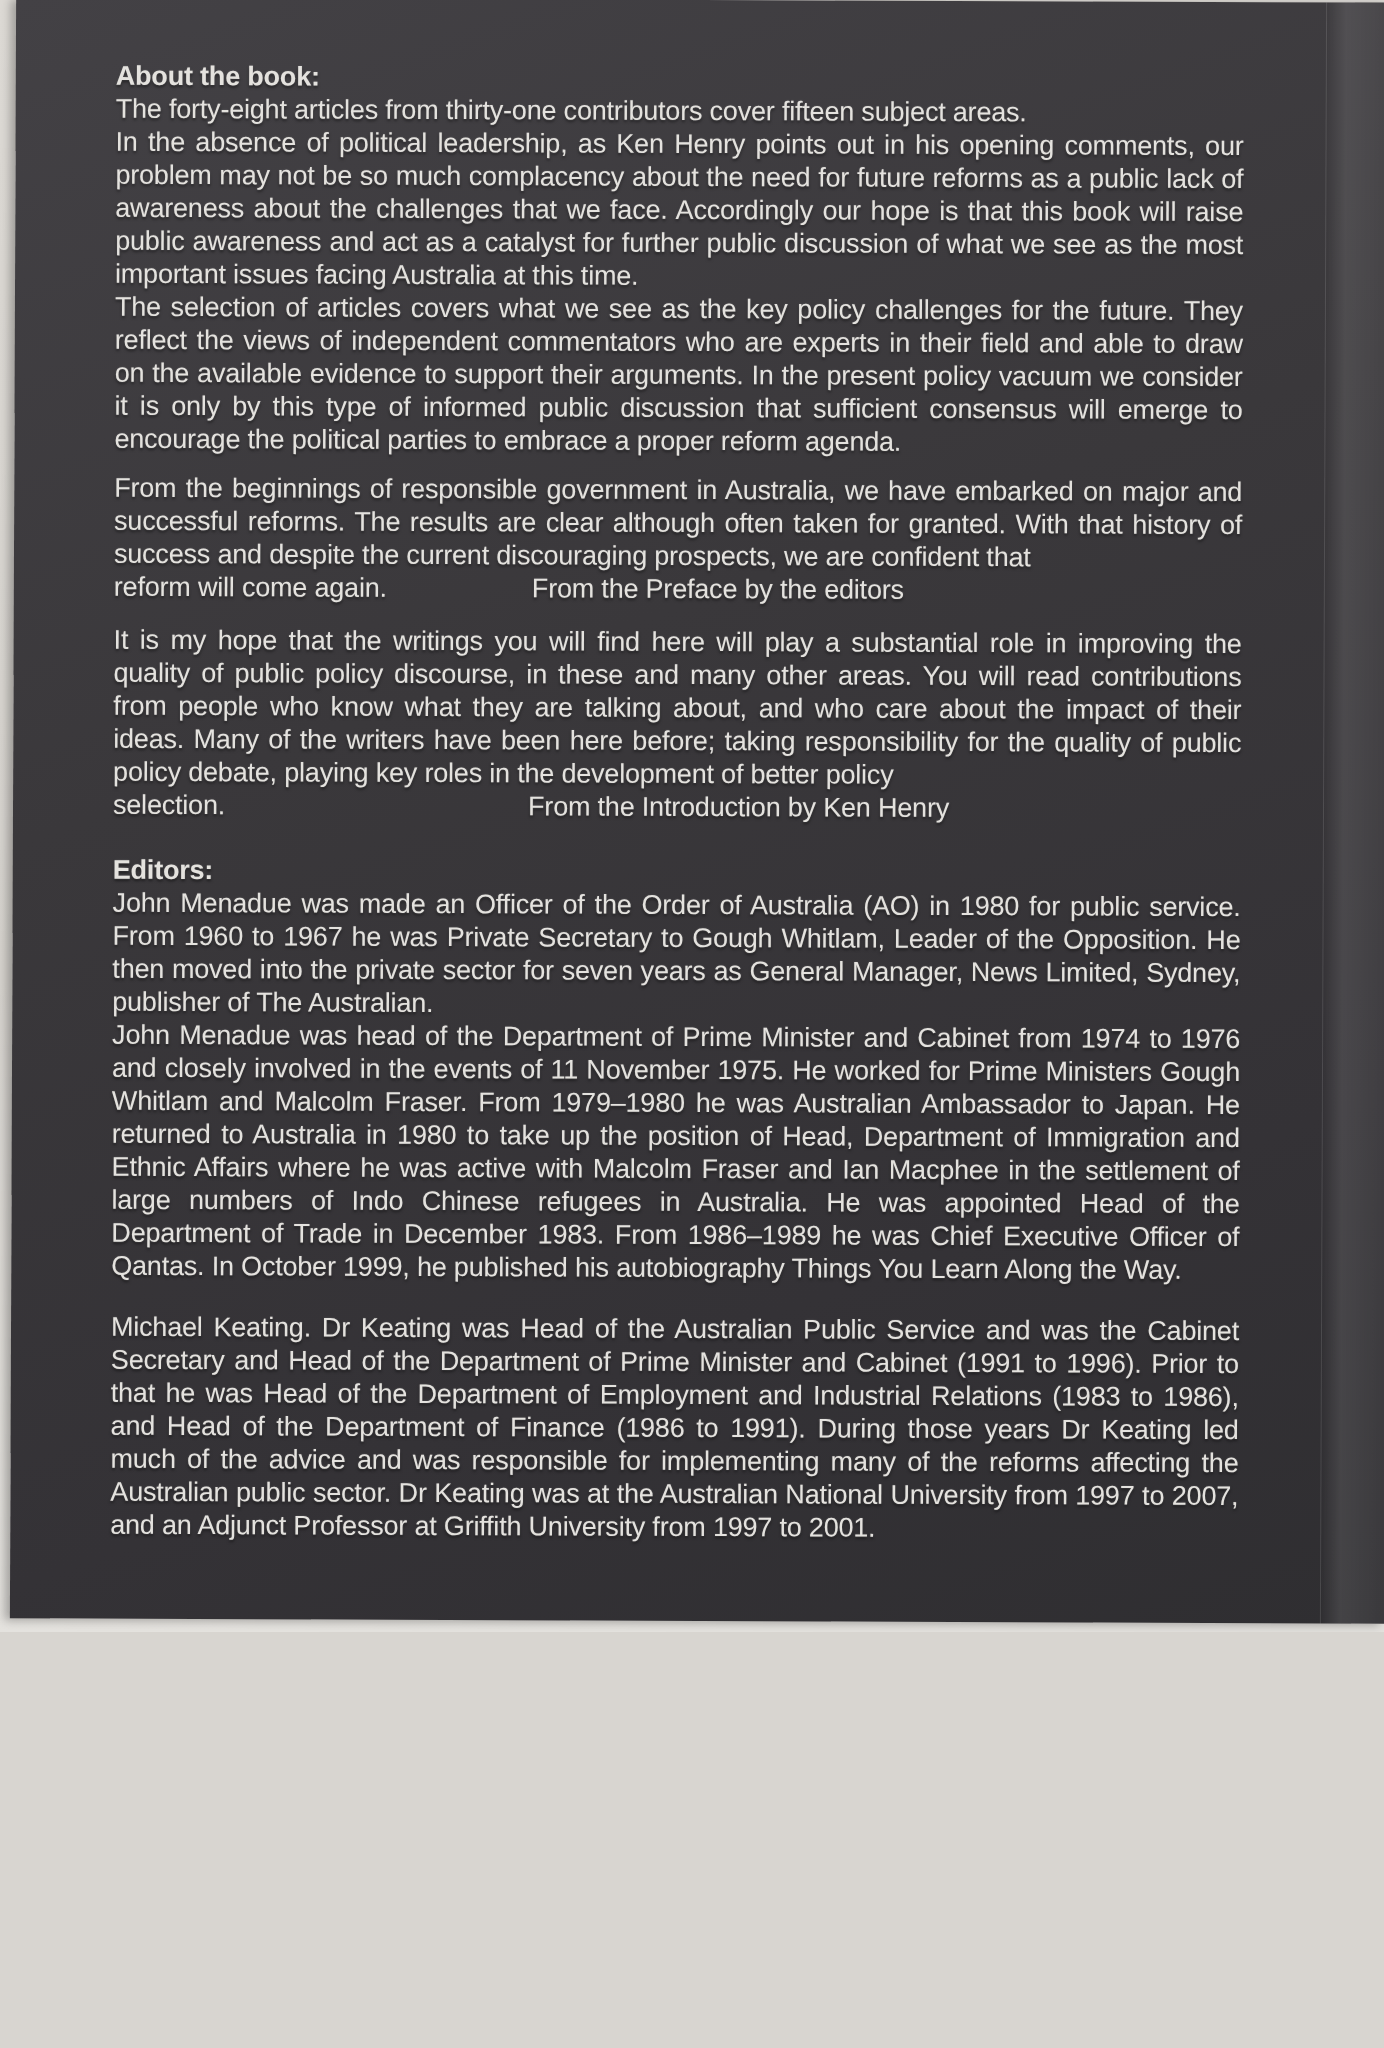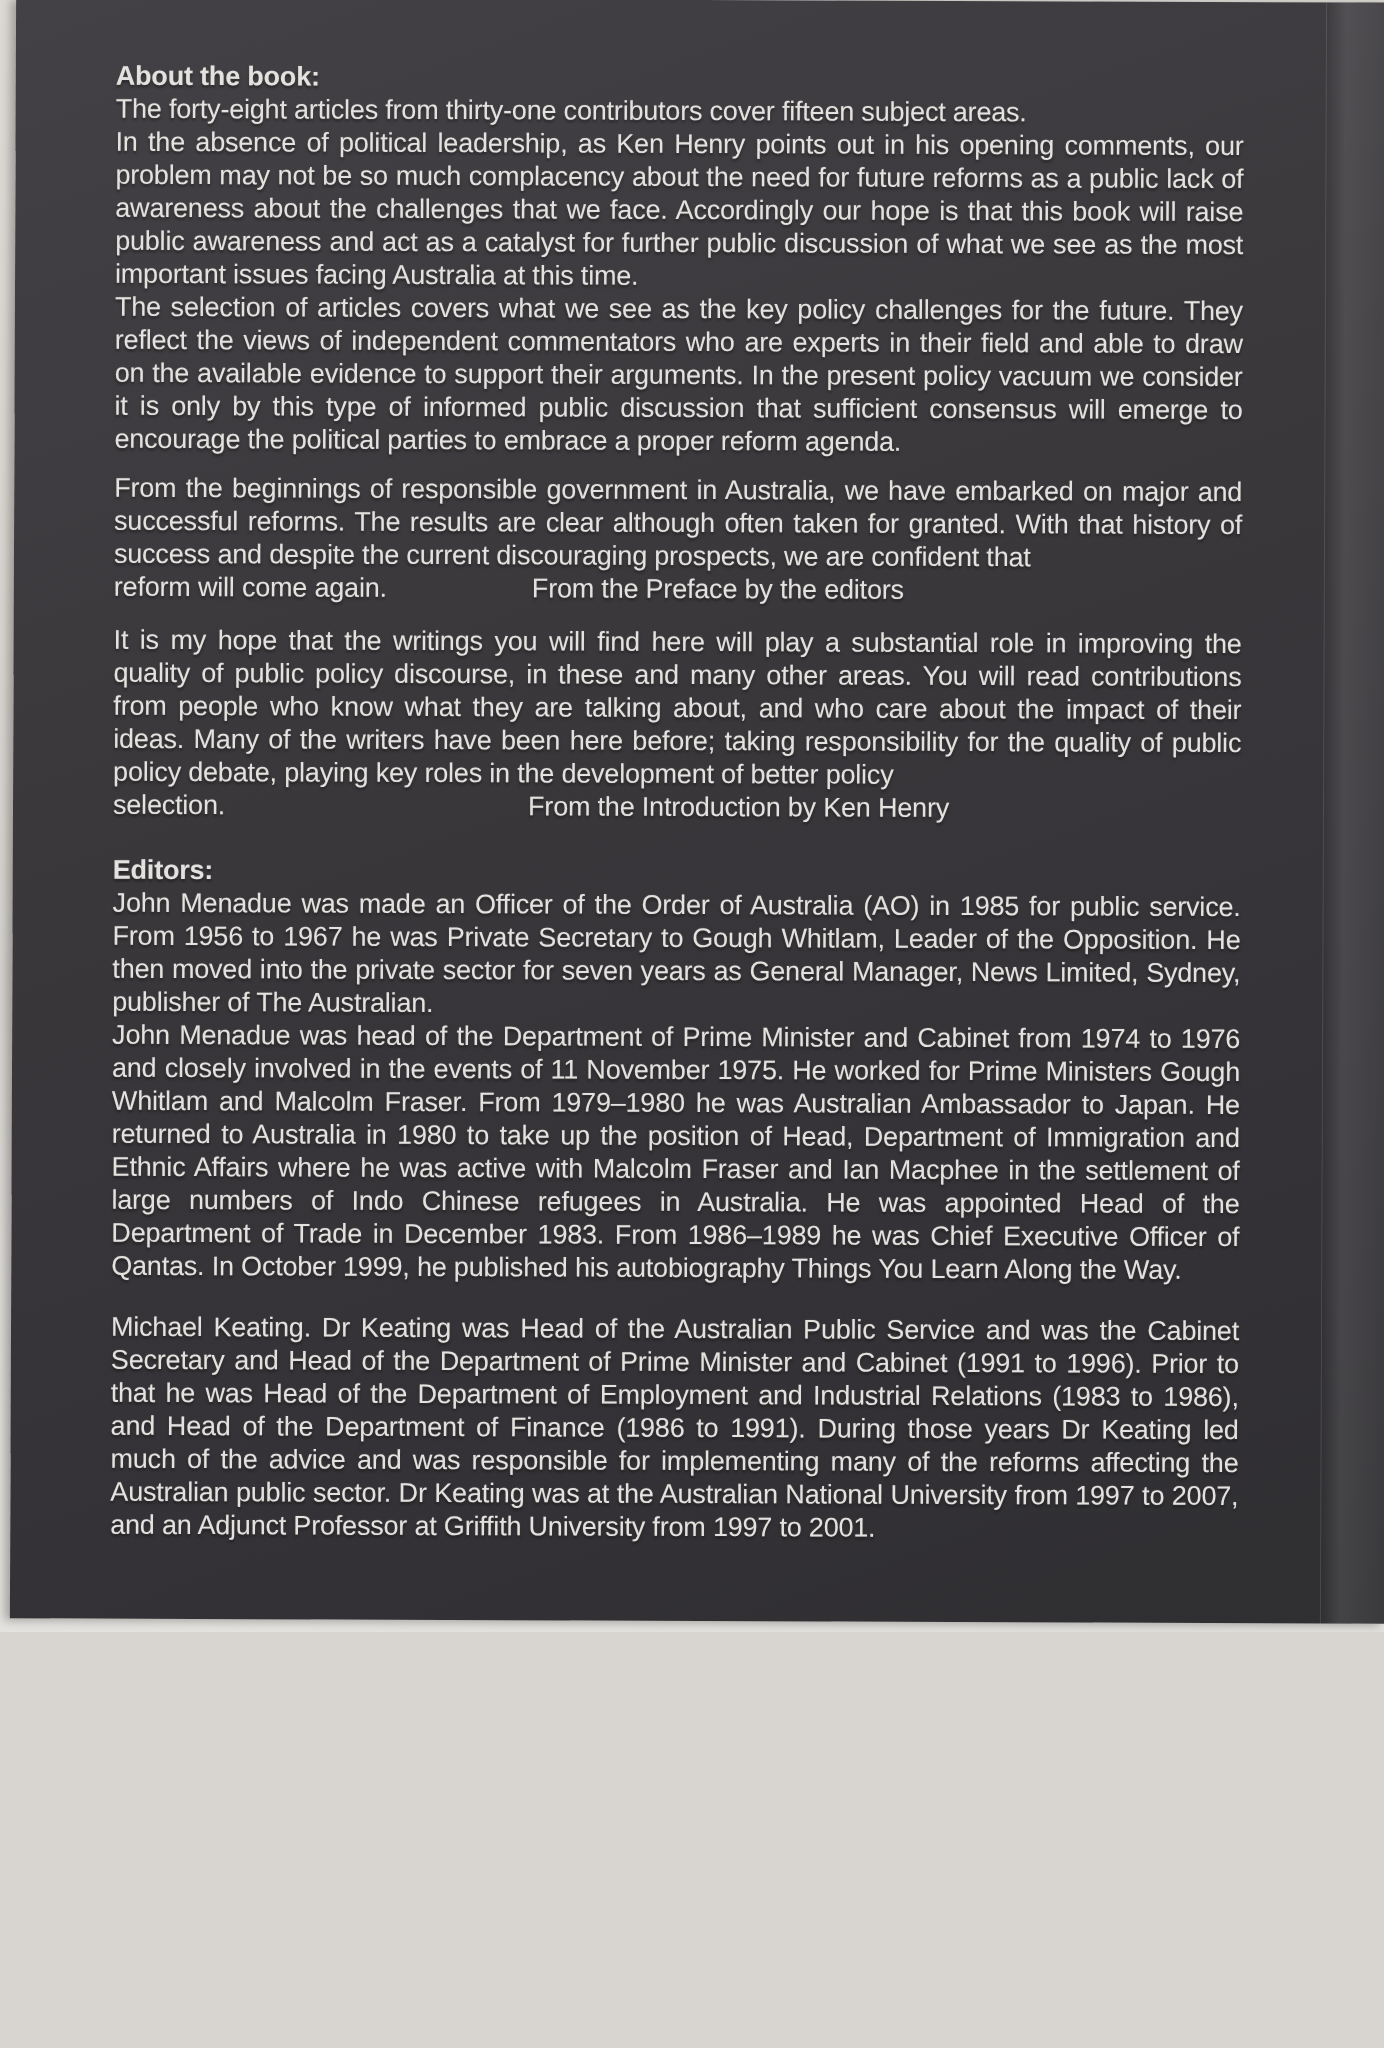--- a/index.html
+++ b/index.html
@@ -124,21 +124,21 @@
       <div class="blk-intro">
         <p class="para">It is my hope that the writings you will find here will play a substantial role in improving the quality of public policy discourse, in these and many other areas. You will read contributions from people who know what they are talking about, and who care about the impact of their ideas. Many of the writers have been here before; taking responsibility for the quality of public policy debate, playing key roles in the development of better policy</p>
         <div class="tail-line">
           <span>selection.</span>
           <span class="attribution attr-intro">From the Introduction by Ken Henry</span>
         </div>
       </div>
 
       <div class="h blk-editors">Editors:</div>
 
-      <p class="para"><span class="lead-name">John Menadue</span><span> was made an Officer of the Order of Australia (AO) in 1985 for public service. From 1956 to 1967 he was Private Secretary to Gough Whitlam, Leader of the Opposition. He then moved into the private sector for seven years as General Manager, News Limited, Sydney, publisher of The Australian.</span></p>
+      <p class="para"><span class="lead-name">John Menadue</span><span> was made an Officer of the Order of Australia (AO) in 1980 for public service. From 1960 to 1967 he was Private Secretary to Gough Whitlam, Leader of the Opposition. He then moved into the private sector for seven years as General Manager, News Limited, Sydney, publisher of The Australian.</span></p>
       <p class="para blk-menadue2">John Menadue was head of the Department of Prime Minister and Cabinet from 1974 to 1976 and closely involved in the events of 11 November 1975. He worked for Prime Ministers Gough Whitlam and Malcolm Fraser. From 1979–1980 he was Australian Ambassador to Japan. He returned to Australia in 1980 to take up the position of Head, Department of Immigration and Ethnic Affairs where he was active with Malcolm Fraser and Ian Macphee in the settlement of large numbers of Indo Chinese refugees in Australia. He was appointed Head of the Department of Trade in December 1983. From 1986–1989 he was Chief Executive Officer of Qantas. In October 1999, he published his autobiography Things You Learn Along the Way.</p>
 
       <p class="para blk-keating"><span class="lead-name">Michael Keating.</span><span> Dr Keating was Head of the Australian Public Service and was the Cabinet Secretary and Head of the Department of Prime Minister and Cabinet (1991 to 1996). Prior to that he was Head of the Department of Employment and Industrial Relations (1983 to 1986), and Head of the Department of Finance (1986 to 1991). During those years Dr Keating led much of the advice and was responsible for implementing many of the reforms affecting the Australian public sector. Dr Keating was at the Australian National University from 1997 to 2007, and an Adjunct Professor at Griffith University from 1997 to 2001.</span></p>
     </div>
 
     <div class="publisher">
       <div class="tagline">Making a lasting impact</div>
       <div class="website">www.atfpress.com</div>
     </div>
 

